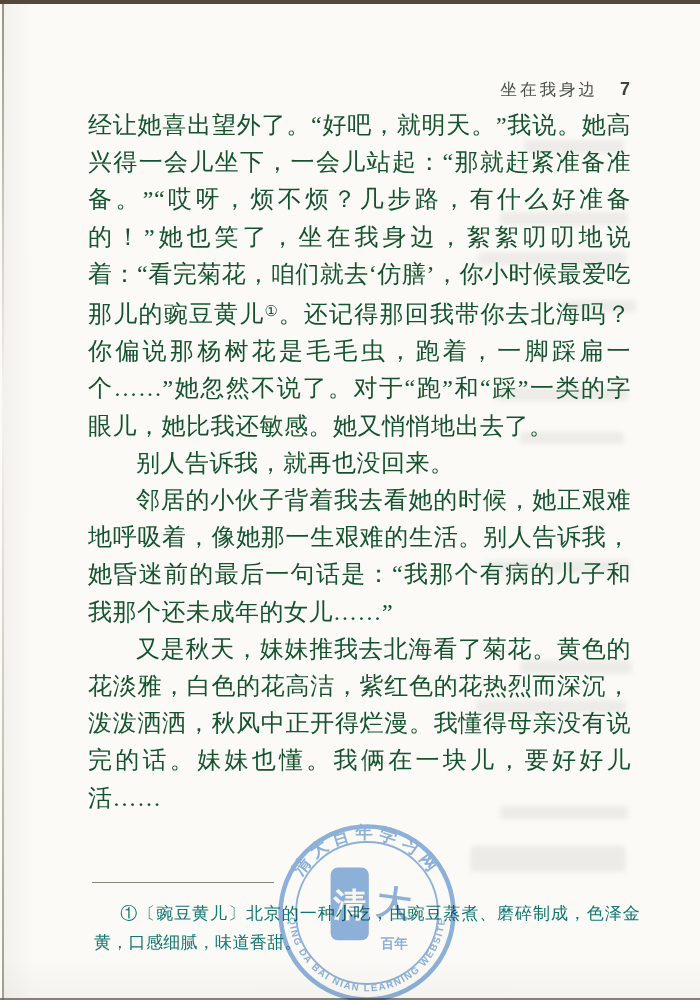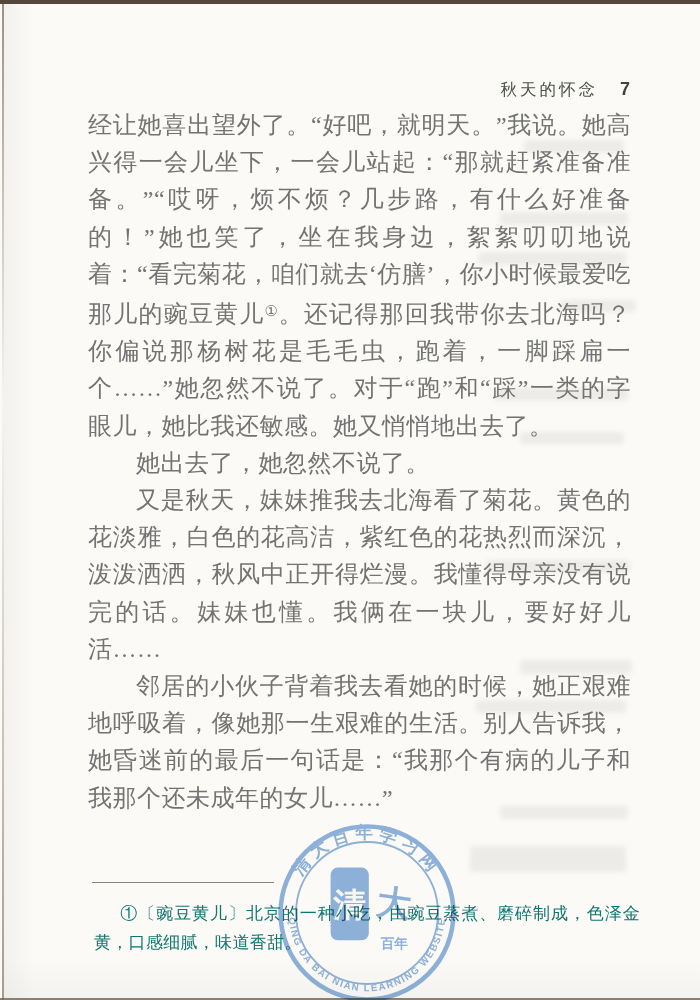--- a/index.html
+++ b/index.html
@@ -15,21 +15,21 @@
   .page-shade{position:absolute;left:4px;top:4px;right:0;bottom:2px;
     background:linear-gradient(90deg,rgba(120,105,90,.06),rgba(255,255,255,0) 30px),
                linear-gradient(0deg,rgba(120,105,90,.05),rgba(255,255,255,0) 40px);}
   
   .header{position:absolute;top:79px;right:70px;display:flex;align-items:baseline;gap:22px;
     color:#4b5148;}
   .header .title{font-size:16.5px;letter-spacing:3px;}
   .header .pagenum{font-family:"Liberation Sans","DejaVu Sans",sans-serif;font-weight:bold;font-size:18px;color:#3e443b;}
   
   .content{position:absolute;left:88px;top:107px;width:543px;
-    font-size:24px;line-height:37.2px;color:#737373;
+    font-size:24px;line-height:37.2px;color:#14532d;
     text-align:justify;text-justify:inter-character;letter-spacing:.5px;}
   .content p{margin:0;padding:0;}
   .content p.indent{text-indent:2em;}
   sup.fnref{font-size:.62em;vertical-align:6px;letter-spacing:0;}
   
   .fn-divider{position:absolute;left:92px;top:882px;width:182px;height:1px;background:#87877f;}
   .footnote{position:absolute;left:94px;top:899px;width:546px;
     font-size:17px;line-height:29px;color:#0f766e;
     text-align:justify;text-justify:inter-character;text-indent:1.55em;letter-spacing:.3px;}
   
@@ -57,29 +57,29 @@
 <div class="ghost" style="left:560px;top:300px;width:76px;height:12px;"></div>
 <div class="ghost" style="left:494px;top:388px;width:134px;height:13px;"></div>
 <div class="ghost" style="left:520px;top:432px;width:104px;height:12px;"></div>
 <div class="ghost" style="left:486px;top:560px;width:144px;height:13px;"></div>
 <div class="ghost" style="left:520px;top:660px;width:112px;height:14px;"></div>
 <div class="ghost" style="left:476px;top:700px;width:150px;height:13px;"></div>
 <div class="ghost" style="left:500px;top:806px;width:128px;height:13px;"></div>
 <div class="ghost" style="left:470px;top:846px;width:156px;height:26px;"></div>
 
 <div class="header">
-  <span class="title">秋天的怀念</span>
+  <span class="title">坐在我身边</span>
   <span class="pagenum">7</span>
 </div>
 
 <div class="content">
   <p><span>经让她喜出望外了。“好吧，就明天。”我说。她高兴得一会儿坐下，一会儿站起：“那就赶紧准备准备。”“哎呀，烦不烦？几步路，有什么好准备的！”她也笑了，坐在我身边，絮絮叨叨地说着：“看完菊花，咱们就去‘仿膳’，你小时候最爱吃那儿的豌豆黄儿</span><sup class="fnref">①</sup><span>。还记得那回我带你去北海吗？你偏说那杨树花是毛毛虫，跑着，一脚踩扁一个……”她忽然不说了。对于“跑”和“踩”一类的字眼儿，她比我还敏感。她又悄悄地出去了。</span></p>
-  <p class="indent">她出去了，她忽然不说了。</p>
+  <p class="indent">别人告诉我，就再也没回来。</p>
+  <p class="indent">邻居的小伙子背着我去看她的时候，她正艰难地呼吸着，像她那一生艰难的生活。别人告诉我，她昏迷前的最后一句话是：“我那个有病的儿子和我那个还未成年的女儿……”</p>
   <p class="indent">又是秋天，妹妹推我去北海看了菊花。黄色的花淡雅，白色的花高洁，紫红色的花热烈而深沉，泼泼洒洒，秋风中正开得烂漫。我懂得母亲没有说完的话。妹妹也懂。我俩在一块儿，要好好儿活……</p>
-  <p class="indent">邻居的小伙子背着我去看她的时候，她正艰难地呼吸着，像她那一生艰难的生活。别人告诉我，她昏迷前的最后一句话是：“我那个有病的儿子和我那个还未成年的女儿……”</p>
 </div>
 
 <div class="fn-divider"></div>
 <div class="footnote">①〔豌豆黄儿〕北京的一种小吃，由豌豆蒸煮、磨碎制成，色泽金黄，口感细腻，味道香甜。</div>
 
 <svg class="watermark" viewBox="0 0 200 200">
   <defs>
     <path id="arcTop" d="M 18 100 A 82 82 0 0 1 182 100"></path>
     <path id="arcBottom" d="M 14 100 A 86 86 0 0 0 186 100"></path>
   </defs>

